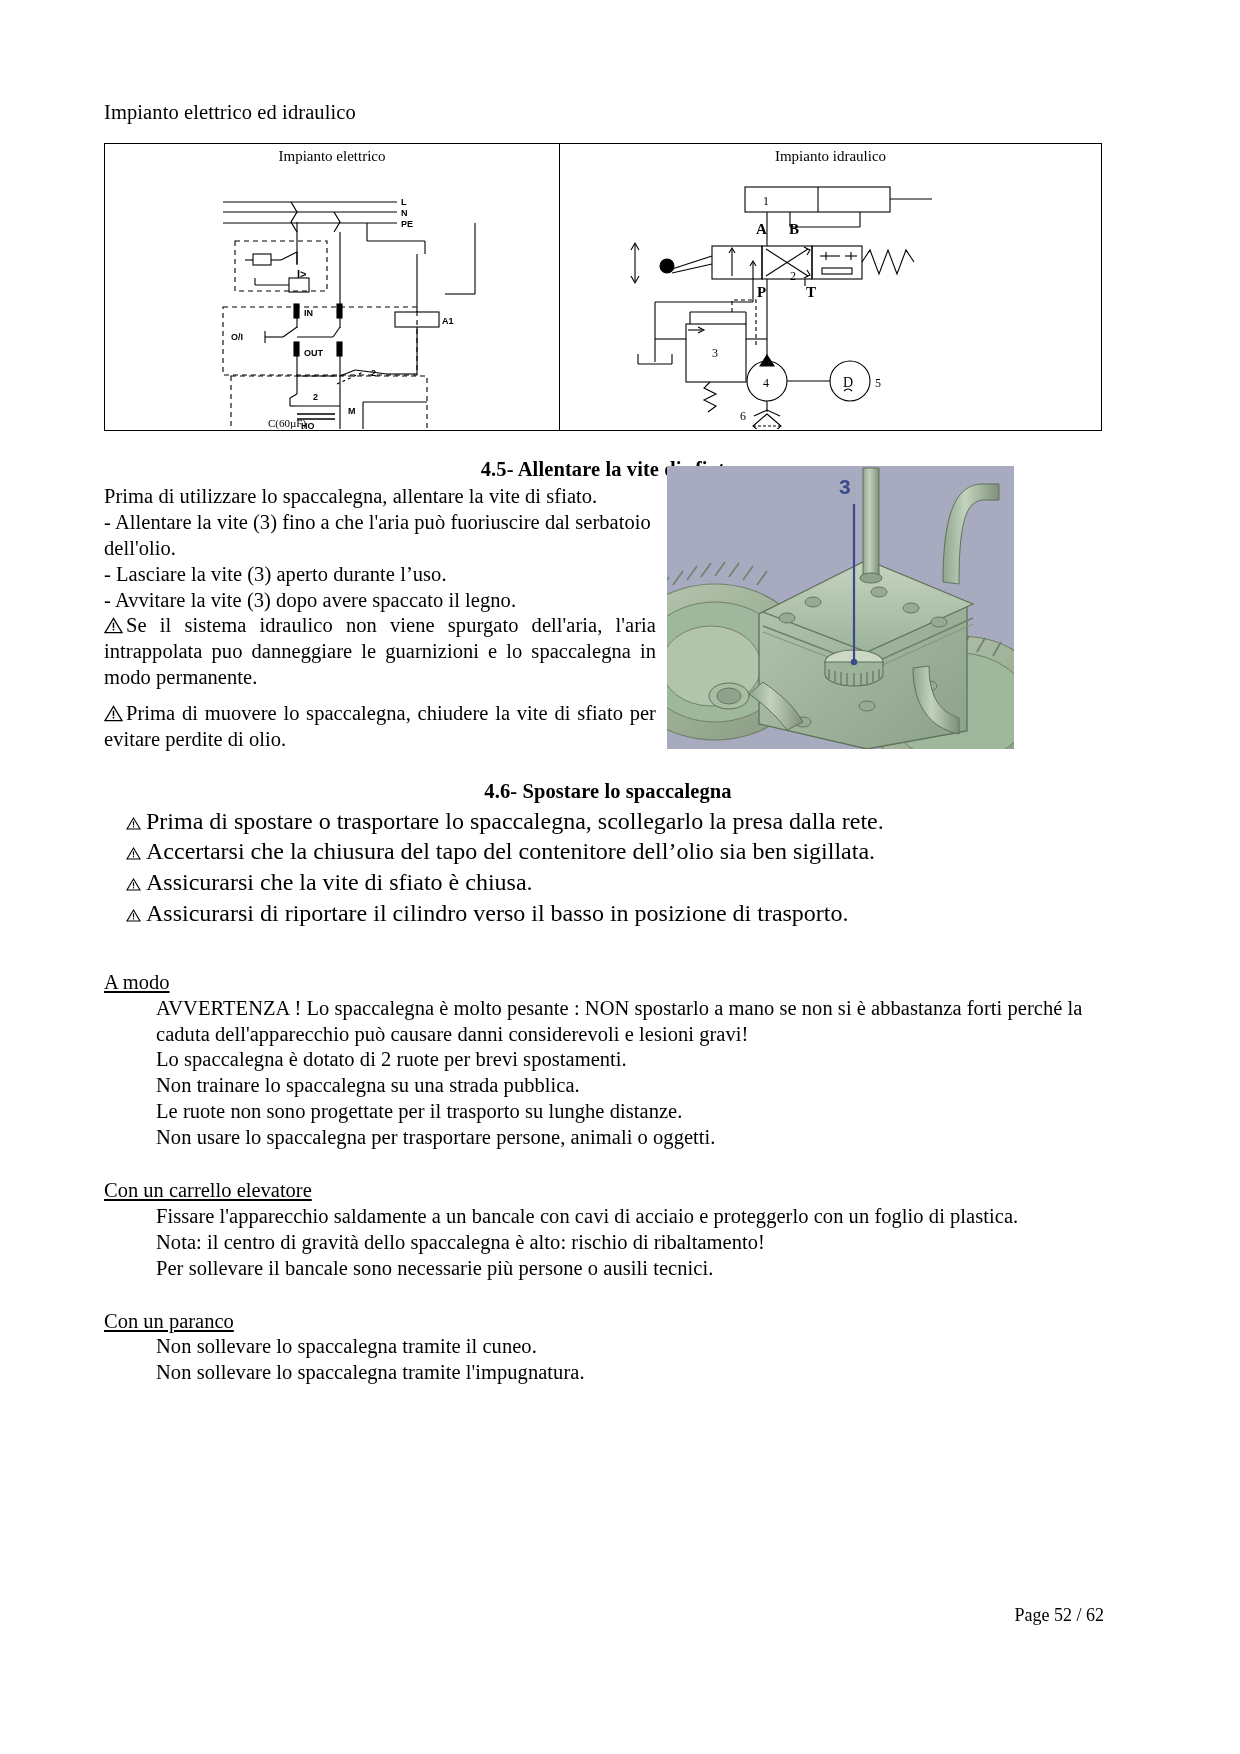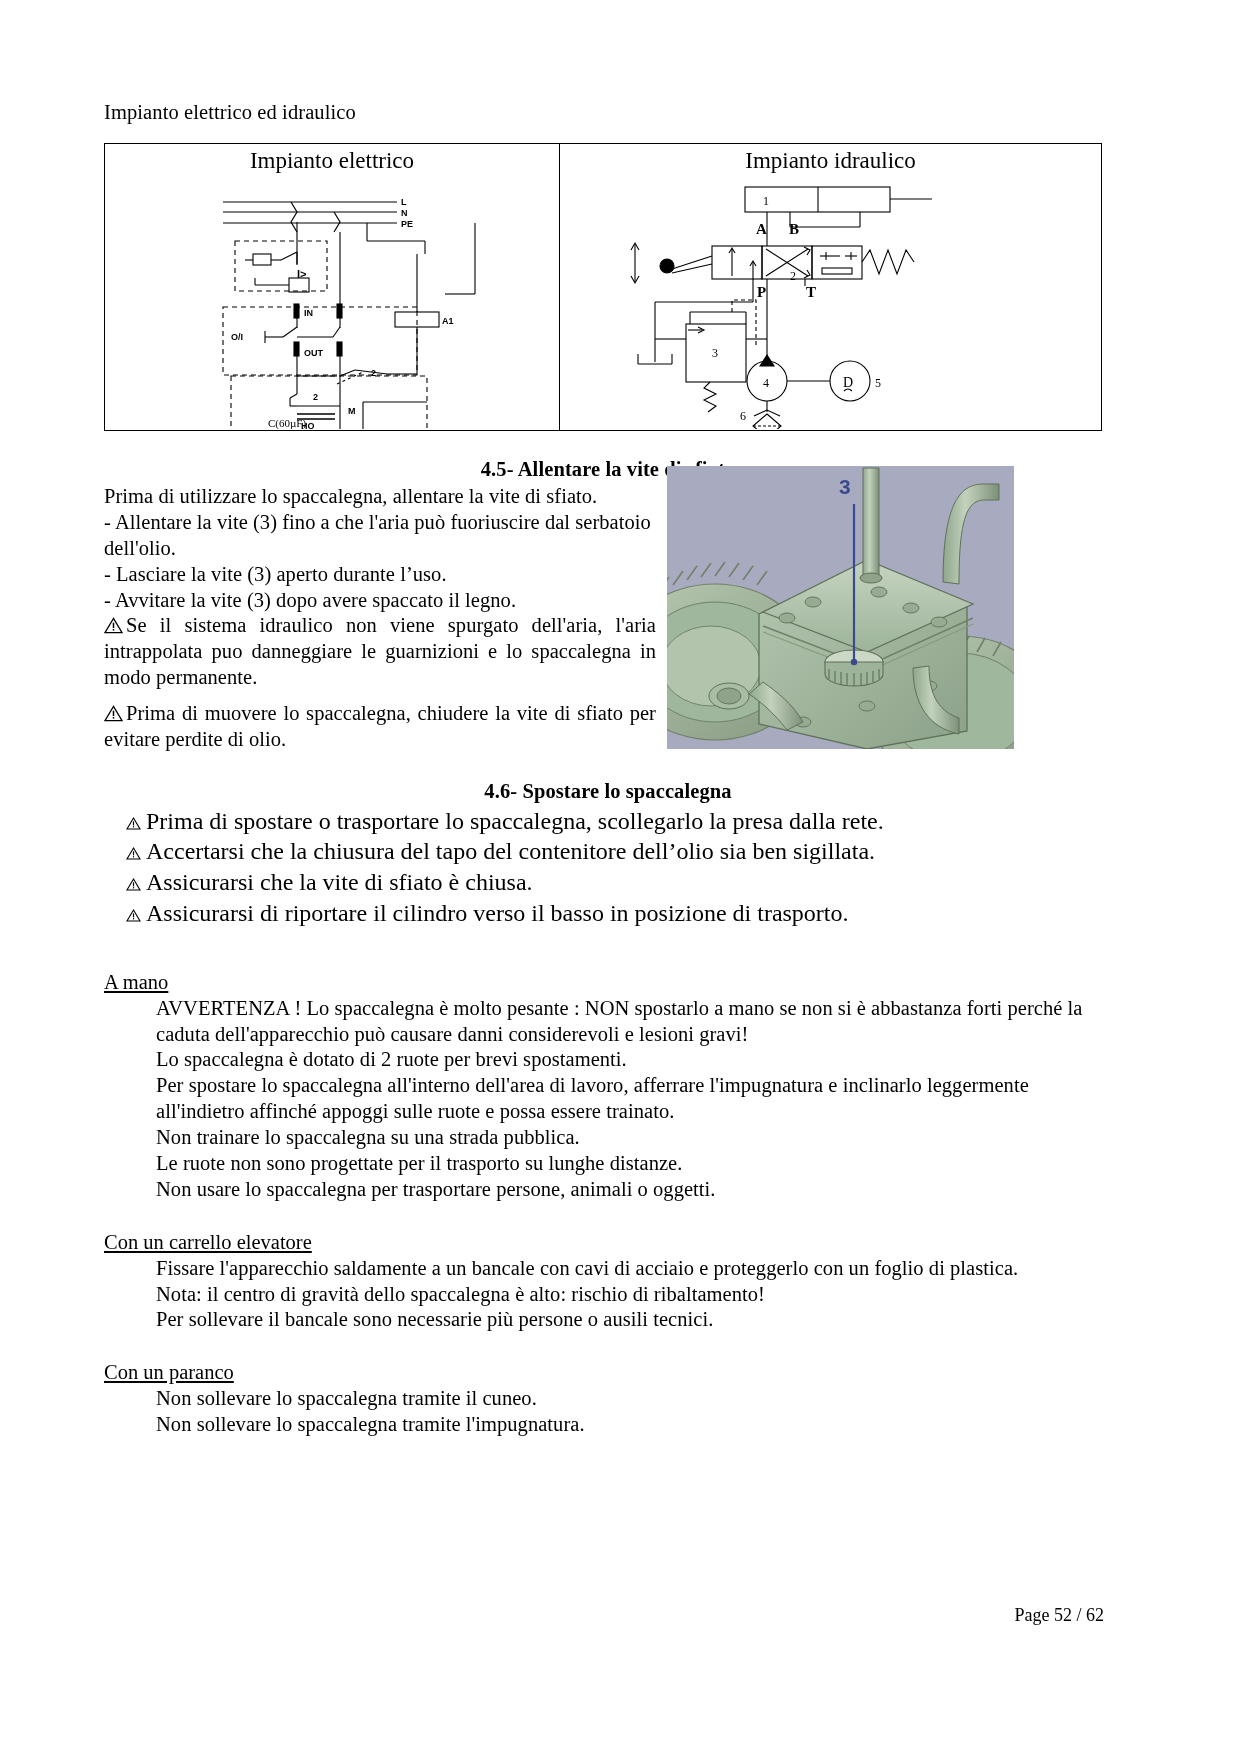--- a/index.html
+++ b/index.html
@@ -75,21 +75,21 @@
   }
   .diagram-col {
     position: relative;
     height: 100%;
     box-sizing: border-box;
   }
   .col-left  { width: 455px; border-right: 1.6px solid #000; }
   .col-right { flex: 1; }
   .diagram-title {
     text-align: center;
-    font-size: 23px;
+    font-size: 15px;
     margin-top: 4px;
     line-height: 1.1;
   }
   .svg-wrap { position: absolute; left: 0; top: 0; width: 100%; height: 100%; }
 
   
   .photo-wrap {
     position: absolute;
     left: 667px;
     top: 466px;
@@ -427,25 +427,24 @@
             <rect x="9.2" y="6" width="1.6" height="5.6" fill="#000"></rect>
             <rect x="9.2" y="12.6" width="1.6" height="1.8" fill="#000"></rect>
           </svg>
         </span><span>Assicurarsi di riportare il cilindro verso il basso in posizione di trasporto.</span>
       </li>
     </ul>
 
     <div class="sp26"></div>
     <div class="sp14"></div>
 
-    <p class="underline-head">A mano</p>
+    <p class="underline-head">A modo</p>
     <div class="indent">
       <p class="para">AVVERTENZA ! Lo spaccalegna è molto pesante : NON spostarlo a mano se non si è abbastanza forti perché la caduta dell'apparecchio può causare danni considerevoli e lesioni gravi!</p>
       <p class="para">Lo spaccalegna è dotato di 2 ruote per brevi spostamenti.</p>
-      <p class="para">Per spostare lo spaccalegna all'interno dell'area di lavoro, afferrare l'impugnatura e inclinarlo leggermente all'indietro affinché appoggi sulle ruote e possa essere trainato.</p>
       <p class="para">Non trainare lo spaccalegna su una strada pubblica.</p>
       <p class="para">Le ruote non sono progettate per il trasporto su lunghe distanze.</p>
       <p class="para">Non usare lo spaccalegna per trasportare persone, animali o oggetti.</p>
     </div>
 
     <div class="sp26"></div>
 
     <p class="underline-head">Con un carrello elevatore</p>
     <div class="indent">
       <p class="para">Fissare l'apparecchio saldamente a un bancale con cavi di acciaio e proteggerlo con un foglio di plastica.</p>

